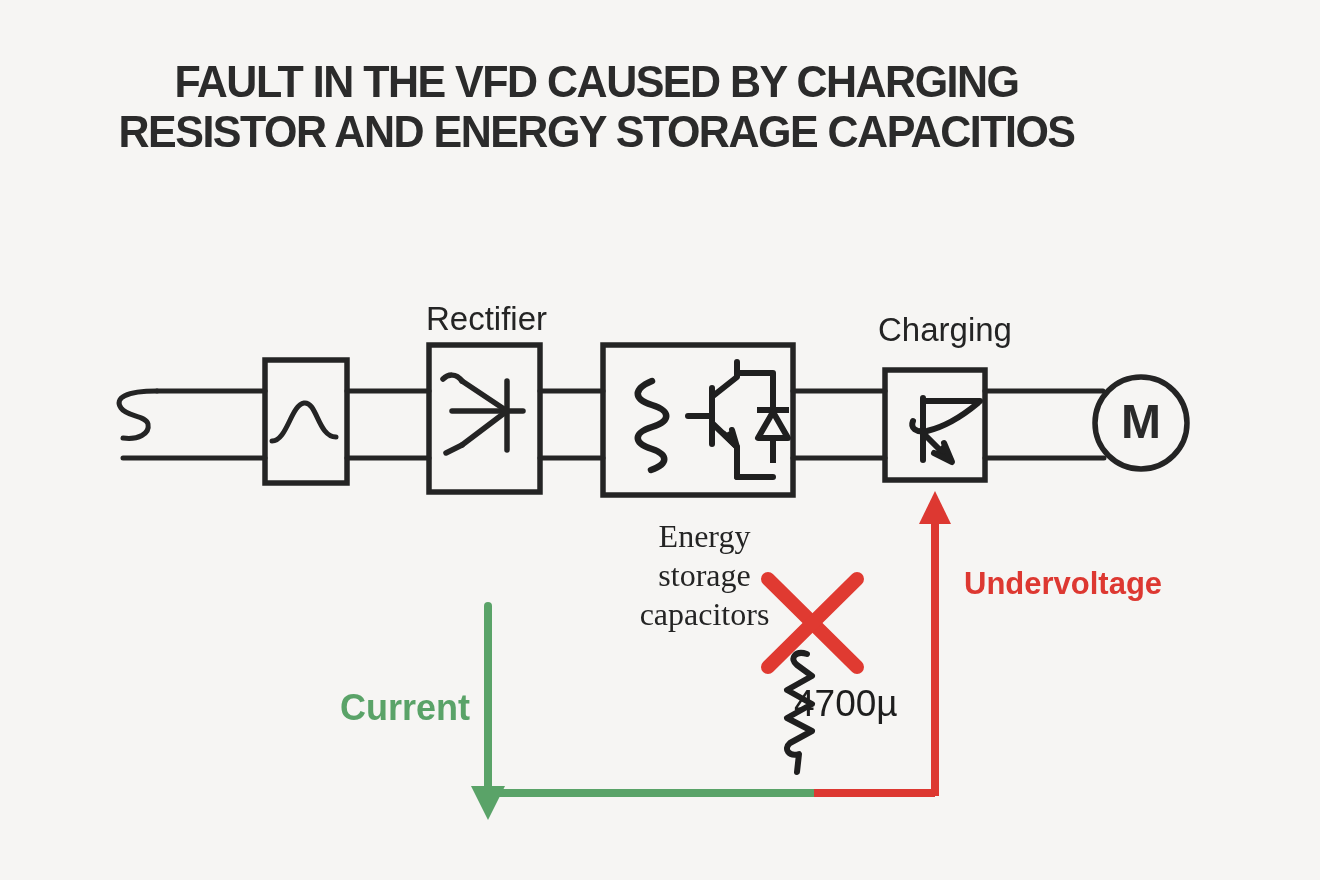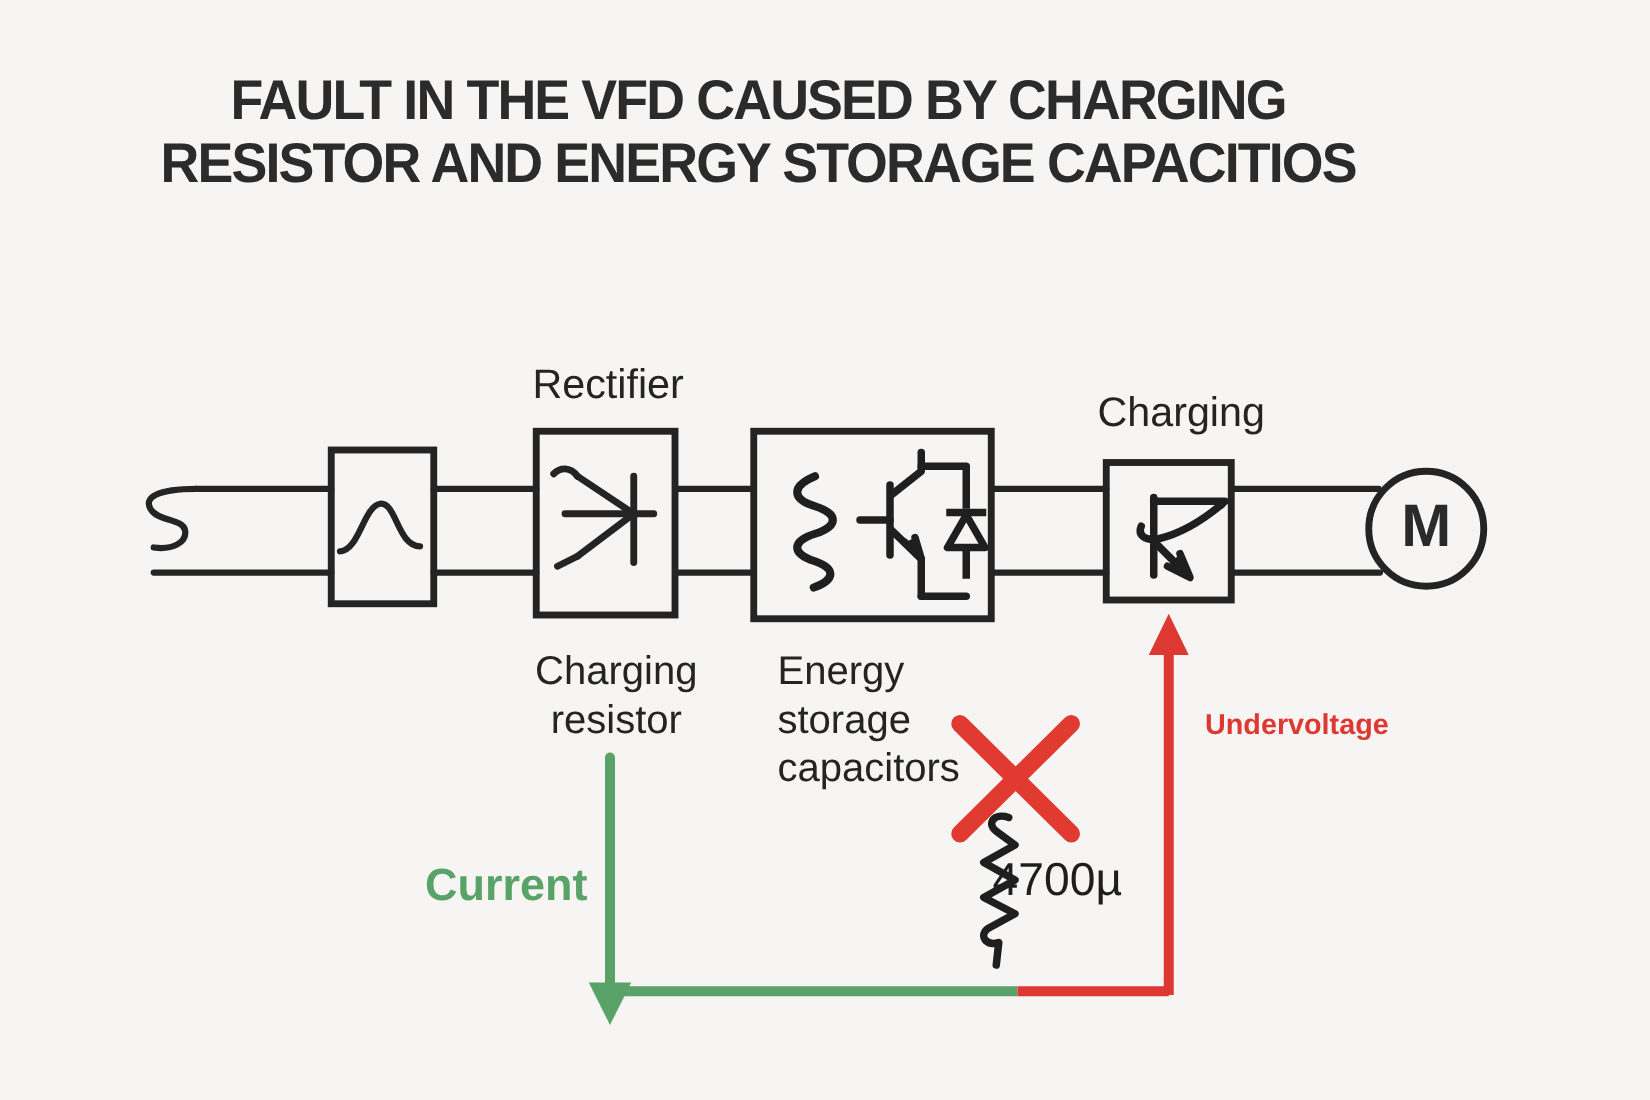--- a/index.html
+++ b/index.html
@@ -8,36 +8,36 @@
     --green:#5aa368;
     --red:#dd3831;
   }
   html,body{margin:0;padding:0;}
   body{
     width:1320px;height:880px;position:relative;overflow:hidden;
     background:var(--bg);
     font-family:"Liberation Sans",sans-serif;
     color:var(--ink);
   }
-  .stage{position:absolute;inset:0;width:1193px;height:880px;padding-left:20px;}
+  .stage{position:absolute;inset:0;width:1193px;height:880px;}
   svg.layer{position:absolute;left:0;top:0;width:1320px;height:880px;}
   .lbl{position:absolute;white-space:pre;color:var(--ink);}
   .title{
     position:absolute;left:0;right:0;text-align:center;
     font-weight:bold;font-size:43px;letter-spacing:-1.5px;color:#2b2b2b;
     transform:scaleY(1.04);
   }
   .title.l1{top:57px;}
   .title.l2{top:107px;}
   .blk-label{font-size:33px;font-weight:500;}
   .wrap-label{white-space:normal;font-size:32px;font-weight:500;line-height:1.22;}
   .charging{left:418px;top:517px;width:150px;text-align:center;}
-  .energy{left:622px;top:517px;width:165px;text-align:left;}
+  .energy{left:622px;top:517px;width:165px;text-align:center;font-family:Liberation Serif, serif;}
   .current-lbl{left:340px;top:687px;font-size:36px;font-weight:600;color:var(--green);}
-  .undervoltage-lbl{left:964px;top:566px;font-size:23px;font-weight:600;color:var(--red);}
+  .undervoltage-lbl{left:964px;top:566px;font-size:31px;font-weight:600;color:var(--red);}
   .capvalue-lbl{left:794px;top:683px;font-size:37px;font-weight:500;color:#1e1e1e;}
   .motor-m{
     left:1113px;top:394px;width:56px;text-align:center;
     font-size:48px;font-weight:bold;color:#2a2a2a;
   }
 </style>
 </head>
 <body>
 
 <div class="stage">
@@ -112,23 +112,22 @@
       <path d="M768 579 L857 667"></path>
       <path d="M857 579 L768 667"></path>
     </g>
 
     <path d="M807 654 C795 650 789 659 797 665 L812 676 L787 690 L812 704 L787 718 L812 731 L790 743 C783 749 789 757 799 754 L797 772" stroke="#1f1f1f" stroke-width="6" stroke-linecap="round" stroke-linejoin="round"></path>
   </svg>
 
   <div class="title l1">FAULT IN THE VFD CAUSED BY CHARGING</div>
   <div class="title l2">RESISTOR AND ENERGY STORAGE CAPACITIOS</div>
 
-  <div class="lbl blk-label" style="left:426px;top:288px;">Rectifier</div>
+  <div class="lbl blk-label" style="left:426px;top:300px;">Rectifier</div>
   <div class="lbl blk-label" style="left:878px;top:311px;">Charging</div>
   <div class="lbl motor-m">M</div>
 
-  <div class="lbl wrap-label charging">Charging resistor</div>
   <div class="lbl wrap-label energy">Energy storage capacitors</div>
   <div class="lbl current-lbl">Current</div>
   <div class="lbl undervoltage-lbl">Undervoltage</div>
   <div class="lbl capvalue-lbl">4700µ</div>
 
 </div>
 
 </body></html>

